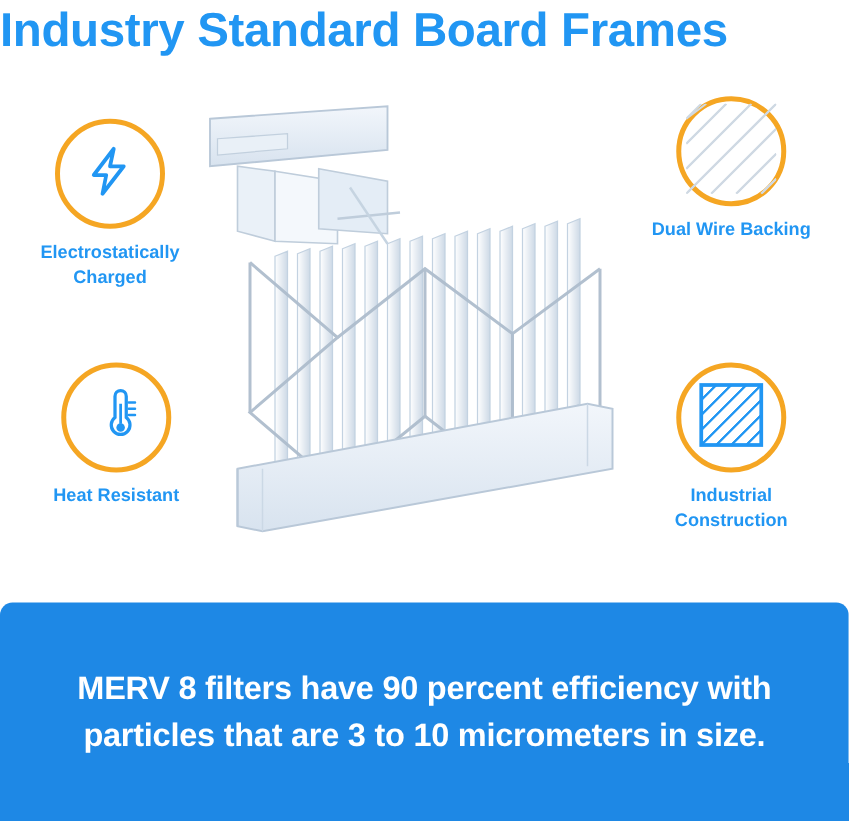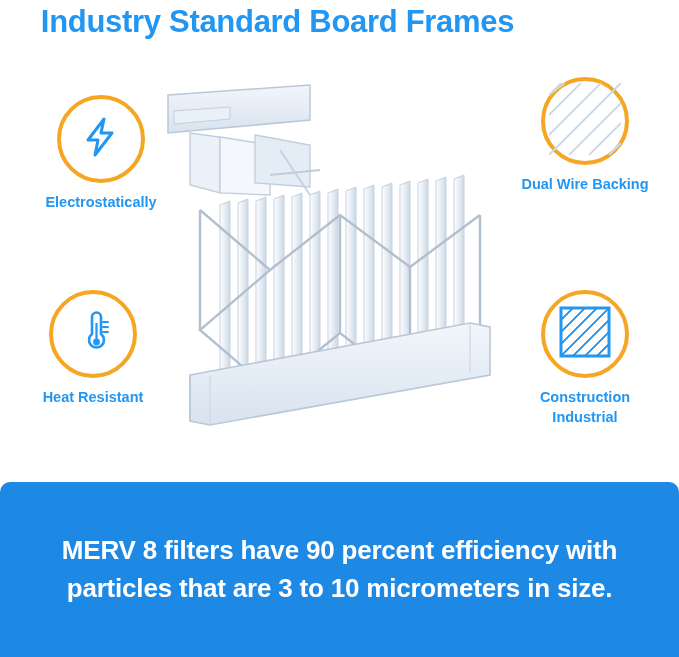--- a/index.html
+++ b/index.html
@@ -15,21 +15,21 @@
     overflow: hidden;
   }
 
   
   .title {
     position: absolute;
     top: 4px;
     left: 0;
     width: 555px;
     text-align: center;
-    font-size: 31px;
+    font-size: 38px;
     font-weight: bold;
     color: #2196f3;
     letter-spacing: -0.3px;
     white-space: nowrap;
   }
 
   
   .feature {
     position: absolute;
     width: 170px;
@@ -48,21 +48,21 @@
     background: #ffffff;
   }
   .feature .caption {
     margin-top: 10px;
     font-size: 14.5px;
     font-weight: bold;
     color: #2196f3;
     line-height: 1.35;
   }
 
-  #feat-electrostatic { left: 16px;  top: 95px; }
+  #feat-electrostatic { left: 3px;  top: 95px; }
   #feat-heat          { left: 8px;  top: 290px; }
   #feat-wire          { left: 500px; top: 77px; }
   #feat-industrial    { left: 500px; top: 290px; }
 
   
   .product {
     position: absolute;
     left: 160px;
     top: 75px;
     width: 350px;
@@ -159,20 +159,21 @@
 <div class="feature" id="feat-electrostatic">
   <div class="ring">
     <span>
       <svg width="46" height="46" viewBox="0 0 46 46">
         <path d="M26 5 L10 26 L20 26 L17 41 L34 19 L23 19 Z" fill="none" stroke="#2196f3" stroke-width="3" stroke-linejoin="round" stroke-linecap="round"></path>
       </svg>
     </span>
   </div>
   <div class="caption">
     <div>Electrostatically</div>
+    <div>Charged</div>
   </div>
 </div>
 
 <div class="feature" id="feat-heat">
   <div class="ring">
     <span>
       <svg width="46" height="46" viewBox="0 0 46 46">
         <path d="M22 8 a4.5 4.5 0 0 1 9 0 v17 a7.5 7.5 0 1 1 -9 0 Z" fill="none" stroke="#2196f3" stroke-width="2.6"></path>
         <circle cx="26.5" cy="33" r="3.4" fill="#2196f3"></circle>
         <rect x="25.4" y="14" width="2.2" height="16" fill="#2196f3"></rect>
@@ -207,20 +208,20 @@
       <svg width="54" height="54" viewBox="0 0 54 54">
         <rect x="3" y="3" width="48" height="48" fill="none" stroke="#2196f3" stroke-width="3"></rect>
         <g stroke="#2196f3" stroke-width="1.6" fill="none">
           <path d="M3 15 L15 3 M3 27 L27 3 M3 39 L39 3 M3 51 L51 3 M15 51 L51 15 M27 51 L51 27 M39 51 L51 39"></path>
           <path d="M15 3 L3 15 M27 3 L3 27 M39 3 L3 39 M51 3 L3 51 M51 15 L15 51 M51 27 L27 51 M51 39 L39 51"></path>
         </g>
       </svg>
     </span>
   </div>
   <div class="caption">
+    <div>Industrial</div>
     <div>Construction</div>
-    <div>Industrial</div>
   </div>
 </div>
 
 <div class="banner">
   <div class="banner-text">MERV 8 filters have 90 percent efficiency with particles that are 3 to 10 micrometers in size.</div>
 </div>
 
 </body></html>

